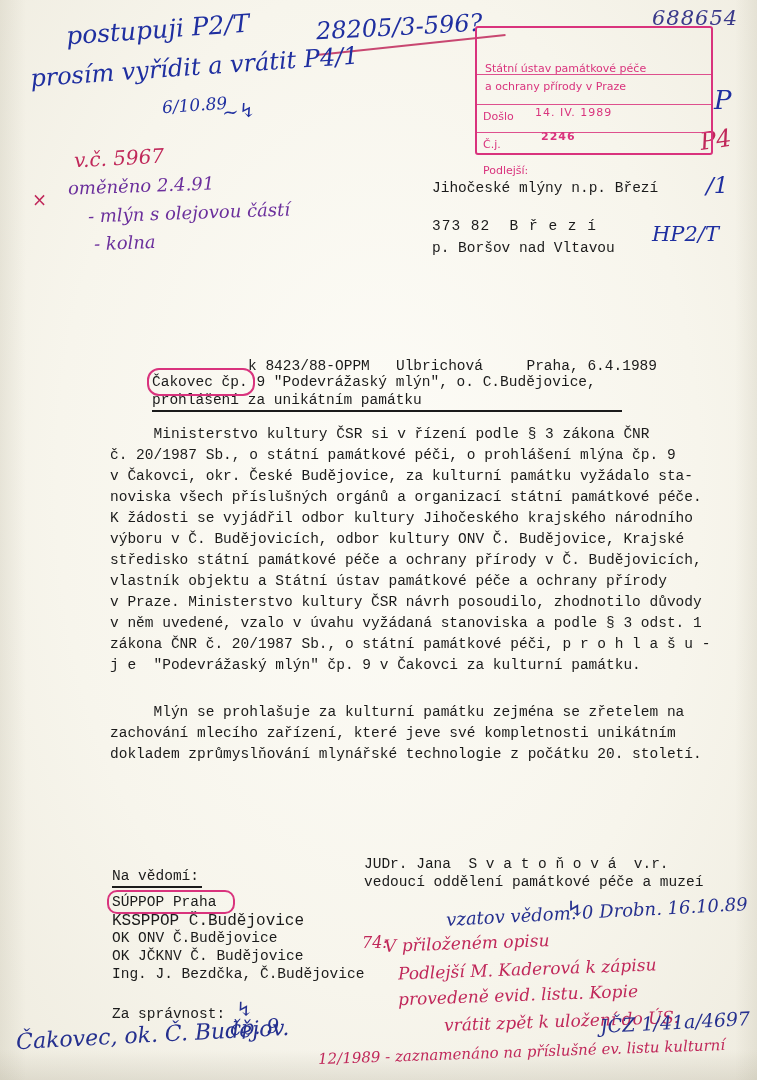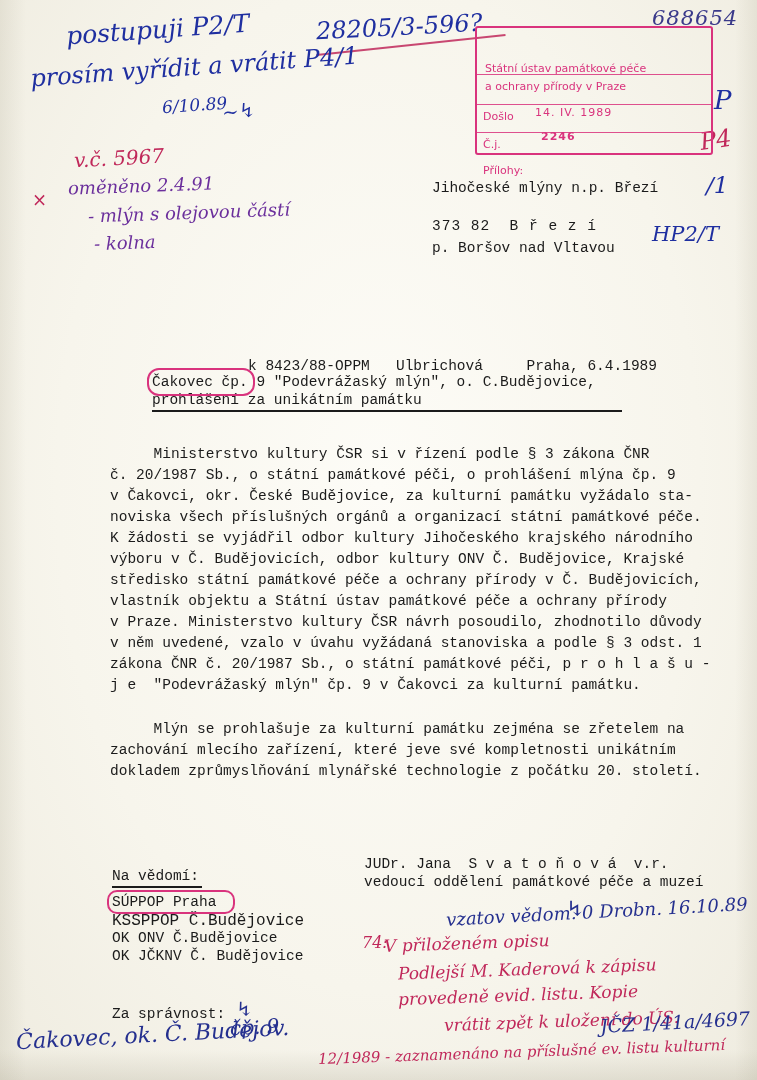--- a/index.html
+++ b/index.html
@@ -91,22 +91,22 @@
   #subject-2{left:152px;top:392px;font-size:14.5px;}
   #subj-underline{left:152px;top:410px;width:470px;height:1.5px;background:#1b1b1b;}
   #cakovec-box{
     left:147px;top:368px;width:104px;height:24px;
     border:2px solid #d9337d;border-radius:12px;
   }
 
   
   .para{position:absolute;font-size:14.5px;line-height:21px;color:#1b1b1b;white-space:pre;
         font-family:"Liberation Mono", monospace;}
-  #para1{left:110px;top:424px;margin-top:20px;}
-  #para2{left:110px;top:702px;margin-top:17px;}
+  #para1{left:110px;top:424px;}
+  #para2{left:110px;top:702px;}
 
   
   #sig-name{left:364px;top:856px;font-size:14.5px;}
   #sig-role{left:364px;top:874px;font-size:14.5px;}
 
   
   #nv-title{left:112px;top:868px;font-size:14.5px;}
   #nv-underline{left:112px;top:886px;width:90px;height:1.5px;background:#1b1b1b;}
   #nv-1{left:112px;top:894px;font-size:14.5px;}
   #nv-2{left:112px;top:912px;font-size:16px;font-family:Liberation Mono, monospace;}
@@ -156,21 +156,21 @@
   <div class="abs" id="stamp">
     <div class="line" id="stamp-l1"></div>
     <div class="line" id="stamp-l2"></div>
     <div class="line" id="stamp-l3"></div>
     <div class="t" id="stamp-title1">Státní ústav památkové péče</div>
     <div class="t" id="stamp-title2">a ochrany přírody v Praze</div>
     <div class="t" id="stamp-lbl-doslo">Došlo</div>
     <div class="t" id="stamp-date">14. IV. 1989</div>
     <div class="t" id="stamp-lbl-cj">Č.j.</div>
     <div class="t" id="stamp-cj">2246</div>
-    <div class="t" id="stamp-lbl-prilohy">Přílohy:</div>
+    <div class="t" id="stamp-lbl-prilohy">Podlejší:</div>
   </div>
 
   <div class="abs typed" id="addr-1">Jihočeské mlýny n.p. Březí</div>
   <div class="abs typed" id="addr-2">373 82  B ř e z í</div>
   <div class="abs typed" id="addr-3">p. Boršov nad Vltavou</div>
 
   <div class="abs typed" id="ref-line"><span>k 8423/88-OPPM</span>   <span>Ulbrichová</span>     <span>Praha, 6.4.1989</span></div>
   <div class="abs typed" id="subject-1">Čakovec čp. 9 "Podevrážaský mlýn", o. C.Budějovice,</div>
   <div class="abs typed" id="subject-2">prohlášení za unikátním památku</div>
   <div class="abs" id="subj-underline"></div>
@@ -194,20 +194,21 @@
 
   <div class="abs typed" id="sig-role">vedoucí oddělení památkové péče a muzeí</div>
   <div class="abs typed" id="sig-name">JUDr. Jana  S v a t o ň o v á  v.r.</div>
 
   <div class="abs typed" id="nv-title">Na vědomí:</div>
   <div class="abs" id="nv-underline"></div>
   <div class="abs typed" id="nv-1">SÚPPOP Praha</div>
   <div class="abs typed" id="nv-2">KSSPPOP Č.Budějovice</div>
   <div class="abs typed" id="nv-3">OK ONV Č.Budějovice</div>
   <div class="abs typed" id="nv-4">OK JČKNV Č. Budějovice</div>
+  <div class="abs typed" id="nv-5">Ing. J. Bezdčka, Č.Budějovice</div>
   <div class="abs" id="suppop-box"></div>
   <div class="abs typed" id="zasprav">Za správnost:</div>
 
   <div class="abs hand dark" id="hw-bot-1">vzatov vědom. 0 Drobn. 16.10.89</div>
   <div class="abs hand red" id="hw-74">74:</div>
   <div class="abs hand red" id="hw-bot-2">V přiloženém opisu</div>
   <div class="abs hand red" id="hw-bot-3">Podlejší M. Kaderová k zápisu</div>
   <div class="abs hand red" id="hw-bot-4">provedeně evid. listu. Kopie</div>
   <div class="abs hand red" id="hw-bot-5">vrátit zpět k uložení do ÚS.</div>
   <div class="abs hand dark" id="hw-bot-sig">↯</div>

